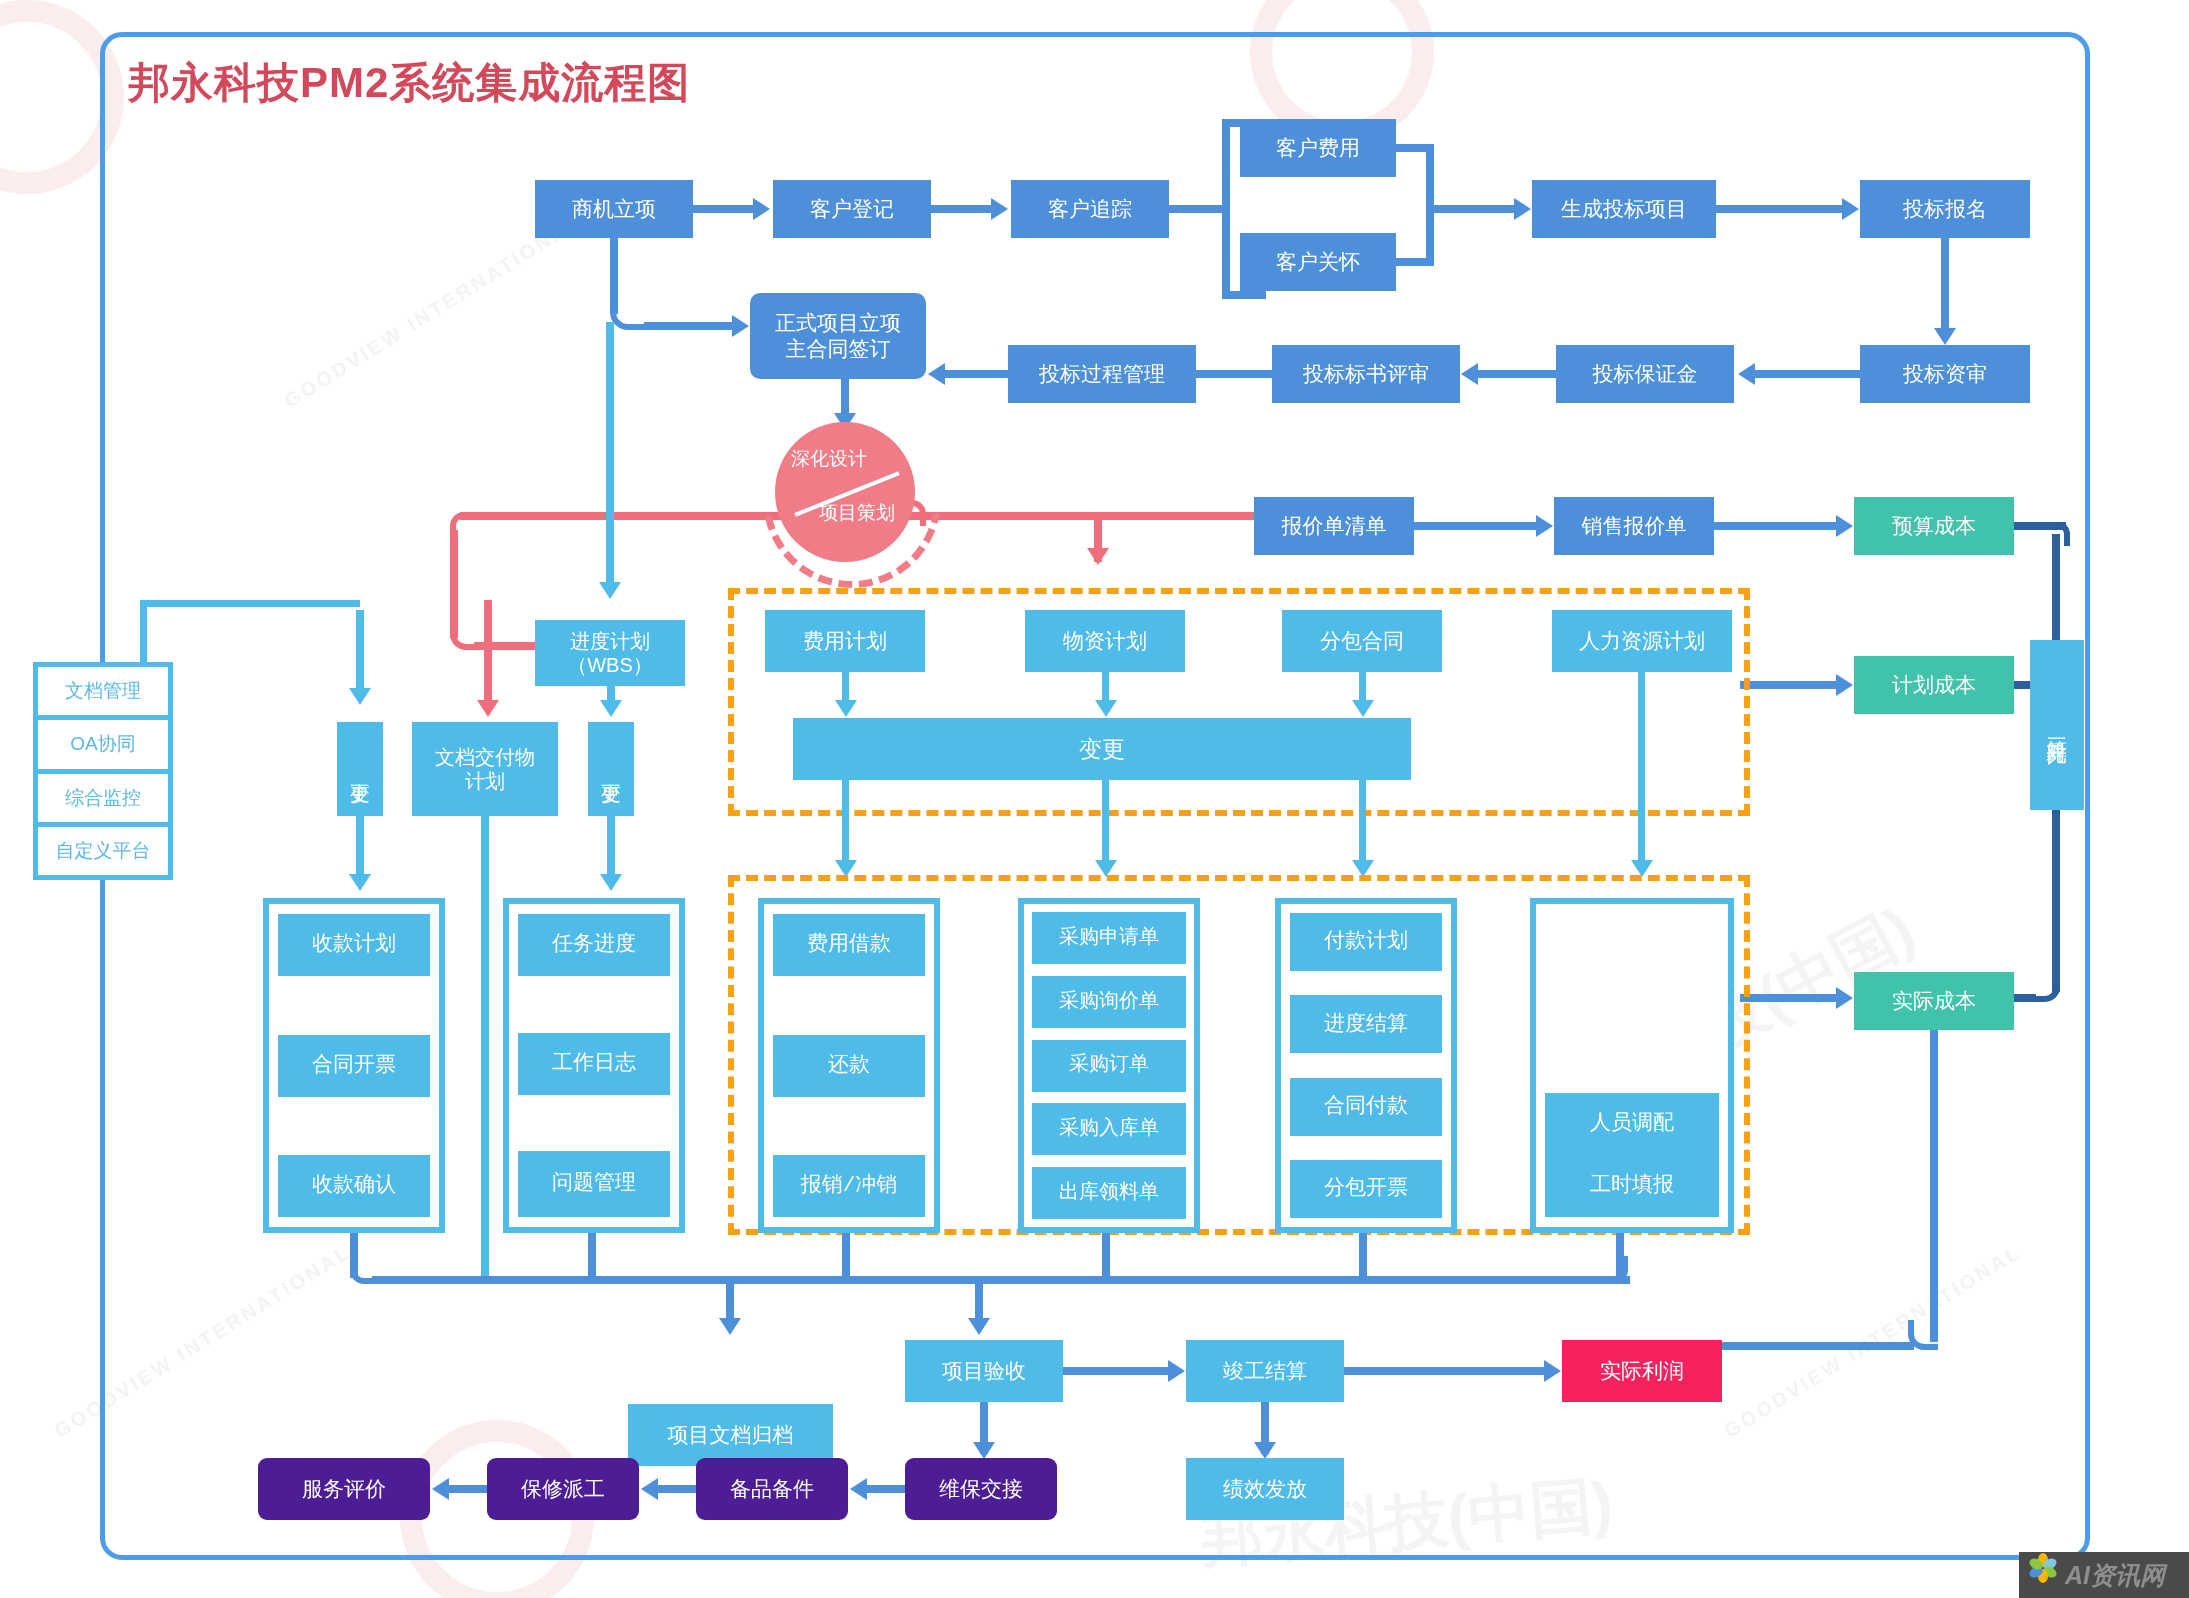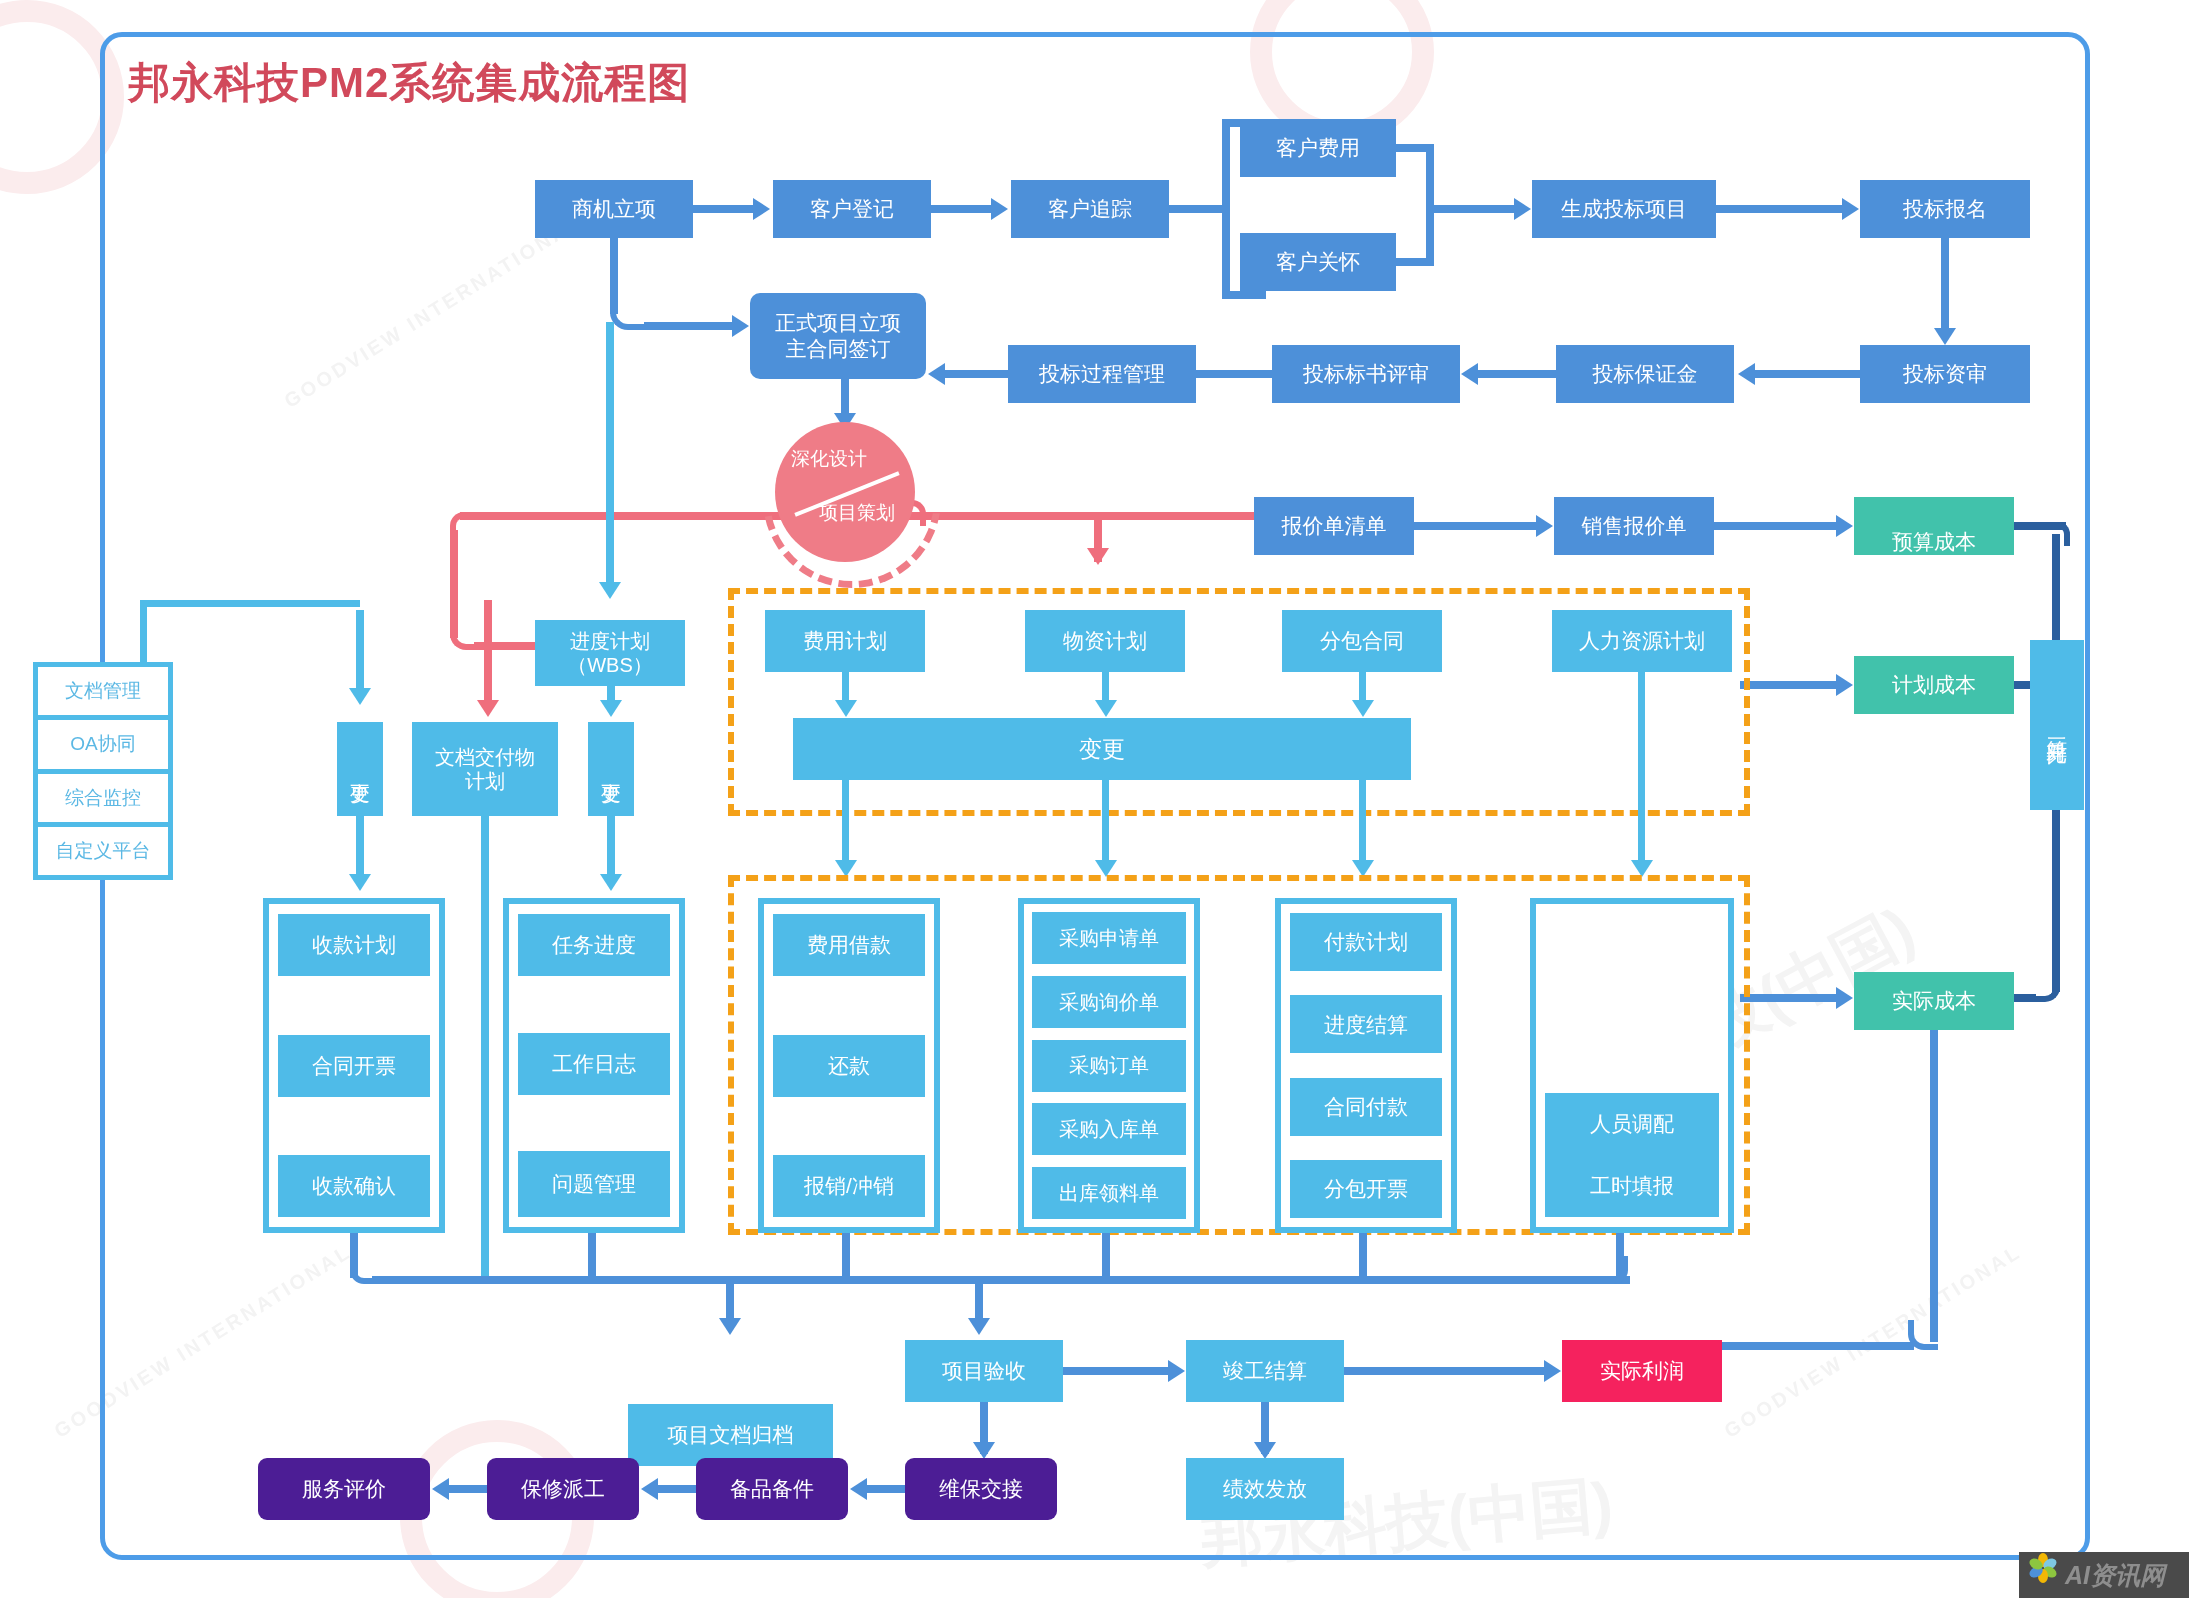--- a/index.html
+++ b/index.html
@@ -29,21 +29,21 @@
   .cyan{background:#4fbbe8;}
   .green{background:#41c2ab;}
   .orange{background:#4c1d95;border-radius:9px;}
   .pink{background:#f5225e;}
   .round{border-radius:10px;}
 
   
   .listbox{position:absolute;background:#ffffff;border:6px solid #4fbbe8;
            box-sizing:border-box;z-index:4;display:flex;flex-direction:column;
            justify-content:space-between;padding:10px 9px;}
-  .listbox .node{position:relative;left:auto;top:auto;width:100%;}
+  .listbox .node{position:relative;left:auto;top:auto;width:100%;font-family:Liberation Mono, monospace;}
 
   
   #sidebar{position:absolute;left:33px;top:662px;width:140px;height:218px;
            border:5px solid #4fbbe8;background:#4fbbe8;box-sizing:border-box;
            display:flex;flex-direction:column;gap:5px;z-index:5;}
   .side-item{flex:1;background:#ffffff;color:#5bb8e4;display:flex;
              align-items:center;justify-content:center;font-size:19px;}
 
   
   .vert{writing-mode:vertical-rl;text-orientation:upright;letter-spacing:2px;}
@@ -233,21 +233,21 @@
   </div>
 <div class="ln" style="left:1414px;top:522px;width:122px;height:8px;"></div>
 <div class="arw ar-r" style="left:1536px;top:515px;"></div>
 
 <div class="node blue" style="left:1554px;top:497px;width:160px;height:58px;">
     <span>销售报价单</span>
   </div>
 <div class="ln" style="left:1714px;top:522px;width:122px;height:8px;"></div>
 <div class="arw ar-r" style="left:1836px;top:515px;"></div>
 
-<div class="node green" style="left:1854px;top:497px;width:160px;height:58px;align-items:flex-end;">
+<div class="node green" style="left:1854px;top:497px;width:160px;height:58px;">
     <span>预算成本</span>
   </div>
 <div class="node green" style="left:1854px;top:656px;width:160px;height:58px;">
     <span>计划成本</span>
   </div>
 <div class="node green" style="left:1854px;top:972px;width:160px;height:58px;">
     <span>实际成本</span>
   </div>
 
 <div class="node cyan" style="left:2030px;top:640px;width:54px;height:170px;">

